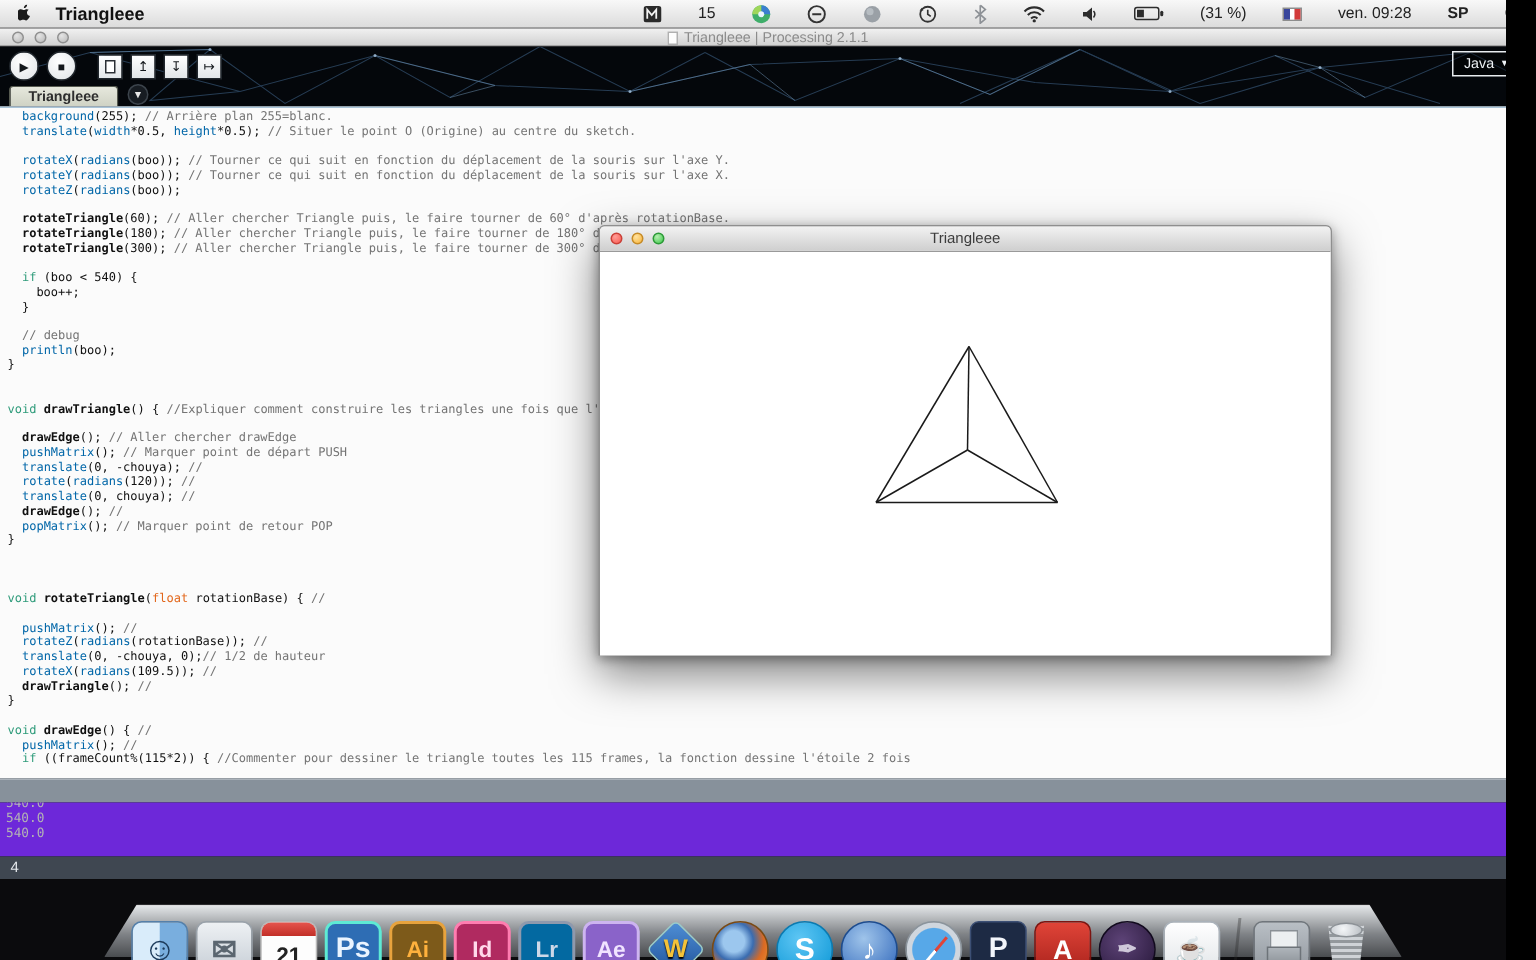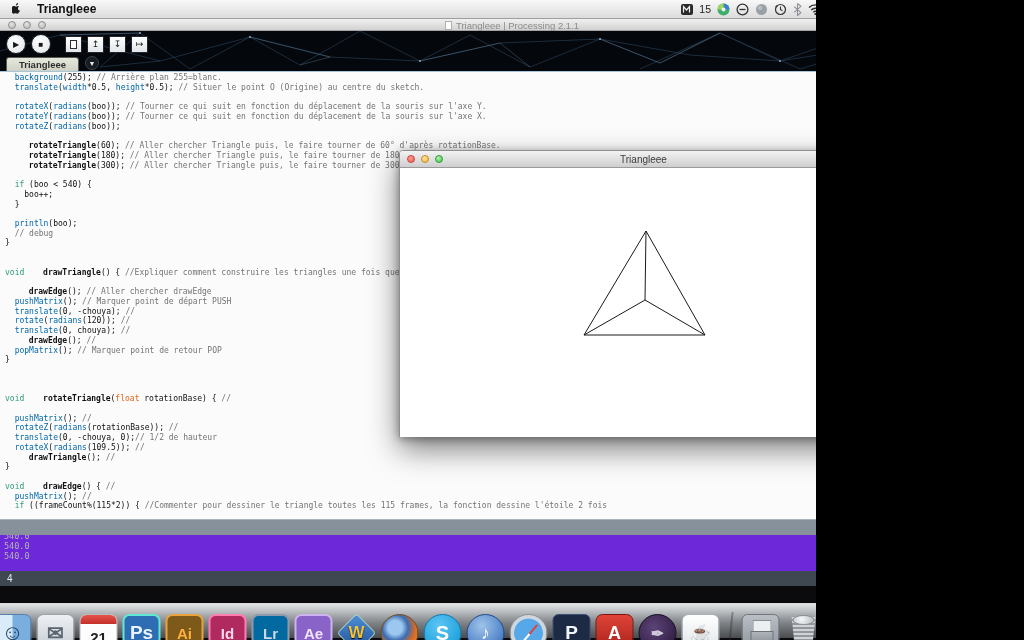--- a/index.html
+++ b/index.html
@@ -1,25 +1,25 @@
 <!DOCTYPE html>
 <html><head>
 <meta charset="utf-8">
 <style>
   html,body{margin:0;padding:0;background:#000;}
-  .screen{position:relative;width:816px;height:640px;overflow:hidden;background:#0b0b0d;
+  .screen{position:relative;width:1004px;height:640px;overflow:hidden;background:#0b0b0d;
           font-family:"Liberation Sans",sans-serif;-webkit-font-smoothing:antialiased;}
 
   
   .menubar{position:absolute;left:0;top:0;width:1024px;height:19px;
            background:linear-gradient(#f8f8f8,#dcdcdc);border-bottom:1px solid #9f9f9f;
            display:flex;align-items:center;font-size:11px;color:#111;box-sizing:border-box;}
   .mb-left{display:flex;align-items:center;gap:14px;padding-left:12px;}
   .mb-app{font-weight:bold;font-size:12px;}
-  .mb-right{margin-left:auto;display:flex;align-items:center;gap:6px;padding-right:8px;font-size:10.5px;color:#222;}
+  .mb-right{margin-left:auto;display:flex;align-items:center;gap:24px;padding-right:8px;font-size:10.5px;color:#222;}
   .mb-ico{display:inline-flex;align-items:center;justify-content:center;height:14px;}
   .flag{width:13px;height:9px;display:flex;border:1px solid #8d8d8d;box-sizing:border-box;}
   .flag i{flex:1;}.flag i:nth-child(1){background:#39469c;}.flag i:nth-child(2){background:#fff;}.flag i:nth-child(3){background:#d33b3b;}
 
   
   .titlebar{position:absolute;left:0;top:19px;width:1024px;height:12px;
             background:linear-gradient(#f1f1f1,#d2d2d2);border-bottom:1px solid #a3a3a3;box-sizing:border-box;}
   .tl-dots{position:absolute;left:8px;top:2px;display:flex;gap:7px;}
   .tl-dots b{width:8px;height:8px;border-radius:50%;background:radial-gradient(circle at 35% 30%,#e4e4e4,#b9b9b9);border:1px solid #8f8f8f;box-sizing:border-box;}
   .tl-title{position:absolute;left:0;right:0;top:0;height:12px;display:flex;align-items:center;justify-content:center;
@@ -43,21 +43,21 @@
   .tab-menu{width:12px;height:12px;border-radius:50%;background:#171c22;border:1px solid #3c444c;color:#e8e8e8;
             font-size:7px;display:flex;align-items:center;justify-content:center;margin:0 0 1px 6px;cursor:pointer;}
 
   
   .editor{position:absolute;left:0;top:71px;width:1024px;height:448px;background:#fbfbfb;border-top:1px solid #a9c4d8;
           overflow:hidden;box-sizing:border-box;}
   .code{position:absolute;left:5px;top:1px;font-family:"DejaVu Sans Mono","Liberation Mono",monospace;
         font-size:8px;line-height:9.74px;}
   .cl{white-space:pre;height:9.74px;}
   .sg-fn{color:#0066a8;}  .sg-kw{color:#2e9b7a;}  .sg-ty{color:#e2661a;}
-  .sg-cm{color:#747474;margin-top:12px;}  .sg-ub{color:#101010;font-weight:bold;margin-left:14px;}  .sg-pl{color:#101010;}
+  .sg-cm{color:#747474;margin-top:12px;}  .sg-ub{color:#101010;font-weight:bold;}  .sg-pl{color:#101010;}
   .vscroll{position:absolute;right:0;top:0;width:9px;height:448px;background:#e4e4e4;border-left:1px solid #c7c7c7;box-sizing:border-box;}
   .vthumb{position:absolute;left:1px;top:2px;width:7px;height:108px;background:linear-gradient(90deg,#c2c2c2,#a8a8a8);border-radius:3px;}
 
   
   .cdivider{position:absolute;left:0;top:519px;width:1024px;height:16px;background:#87919b;border-top:1px solid #aab2ba;box-sizing:border-box;}
   .grip{position:absolute;right:4px;top:3px;width:10px;height:8px;
         background:repeating-linear-gradient(135deg,transparent 0 2px,#b9c1c9 2px 3px);}
   .console{position:absolute;left:0;top:535px;width:1024px;height:36px;background:#6d28d9;overflow:hidden;}
   .console .lines{position:absolute;left:4px;top:-4px;font-family:"DejaVu Sans Mono","Liberation Mono",monospace;
                   font-size:8.5px;line-height:10px;color:#b4b4b4;}
@@ -285,22 +285,22 @@
         <div class="cl"><span class="sg-pl">  </span><span class="sg-fn">rotateZ</span><span class="sg-pl">(</span><span class="sg-fn">radians</span><span class="sg-pl">(boo));</span></div>
         <div class="cl">&nbsp;</div>
         <div class="cl"><span class="sg-pl">  </span><span class="sg-ub">rotateTriangle</span><span class="sg-pl">(60); </span><span class="sg-cm">// Aller chercher Triangle puis, le faire tourner de 60° d'après rotationBase.</span></div>
         <div class="cl"><span class="sg-pl">  </span><span class="sg-ub">rotateTriangle</span><span class="sg-pl">(180); </span><span class="sg-cm">// Aller chercher Triangle puis, le faire tourner de 180° d'après rotationBase.</span></div>
         <div class="cl"><span class="sg-pl">  </span><span class="sg-ub">rotateTriangle</span><span class="sg-pl">(300); </span><span class="sg-cm">// Aller chercher Triangle puis, le faire tourner de 300° d'après rotationBase.</span></div>
         <div class="cl">&nbsp;</div>
         <div class="cl"><span class="sg-pl">  </span><span class="sg-kw">if</span><span class="sg-pl"> (boo &lt; 540) {</span></div>
         <div class="cl"><span class="sg-pl">    boo++;</span></div>
         <div class="cl"><span class="sg-pl">  }</span></div>
         <div class="cl">&nbsp;</div>
+        <div class="cl"><span class="sg-pl">  </span><span class="sg-cm">// debug</span></div>
         <div class="cl"><span class="sg-pl">  </span><span class="sg-fn">println</span><span class="sg-pl">(boo);</span></div>
-        <div class="cl"><span class="sg-pl">  </span><span class="sg-cm">// debug</span></div>
         <div class="cl"><span class="sg-pl">}</span></div>
         <div class="cl">&nbsp;</div>
         <div class="cl">&nbsp;</div>
         <div class="cl"><span class="sg-kw">void</span><span class="sg-pl"> </span><span class="sg-ub">drawTriangle</span><span class="sg-pl">() { </span><span class="sg-cm">//Expliquer comment construire les triangles une fois que l'on est placé au centre</span></div>
         <div class="cl">&nbsp;</div>
         <div class="cl"><span class="sg-pl">  </span><span class="sg-ub">drawEdge</span><span class="sg-pl">(); </span><span class="sg-cm">// Aller chercher drawEdge</span></div>
         <div class="cl"><span class="sg-pl">  </span><span class="sg-fn">pushMatrix</span><span class="sg-pl">(); </span><span class="sg-cm">// Marquer point de départ PUSH</span></div>
         <div class="cl"><span class="sg-pl">  </span><span class="sg-fn">translate</span><span class="sg-pl">(0, -chouya); </span><span class="sg-cm">//</span></div>
         <div class="cl"><span class="sg-pl">  </span><span class="sg-fn">rotate</span><span class="sg-pl">(</span><span class="sg-fn">radians</span><span class="sg-pl">(120)); </span><span class="sg-cm">//</span></div>
         <div class="cl"><span class="sg-pl">  </span><span class="sg-fn">translate</span><span class="sg-pl">(0, chouya); </span><span class="sg-cm">//</span></div>

